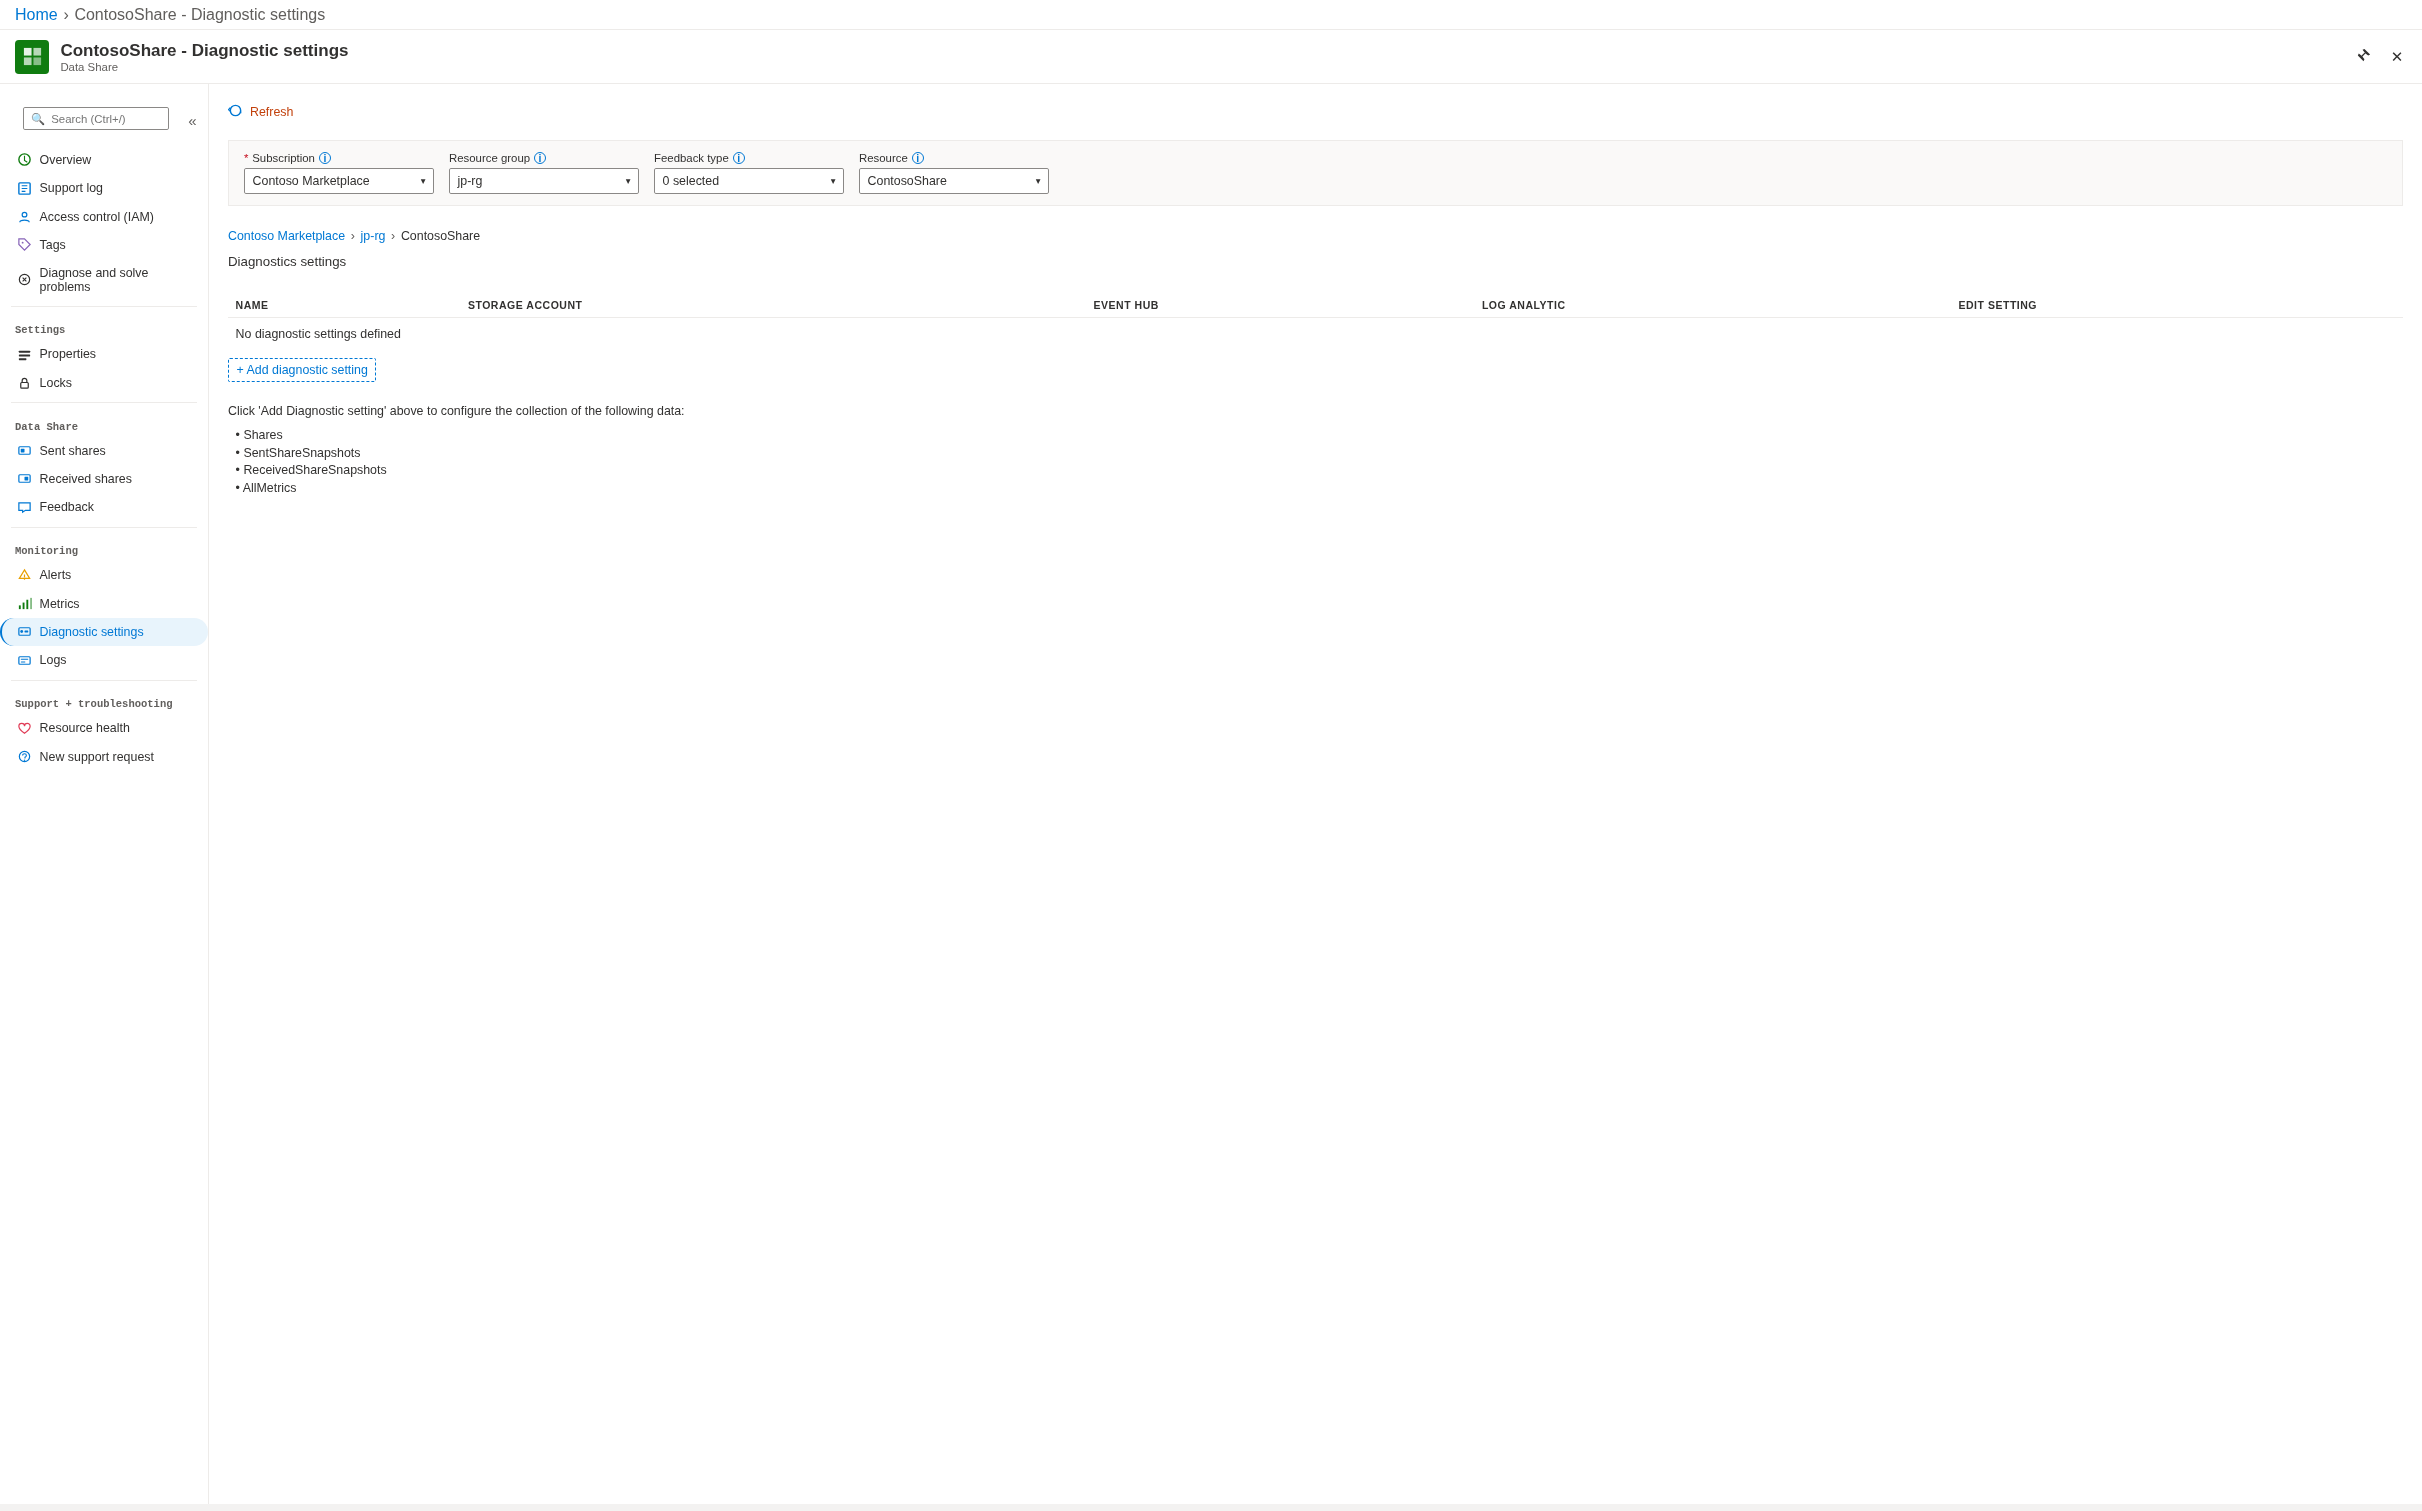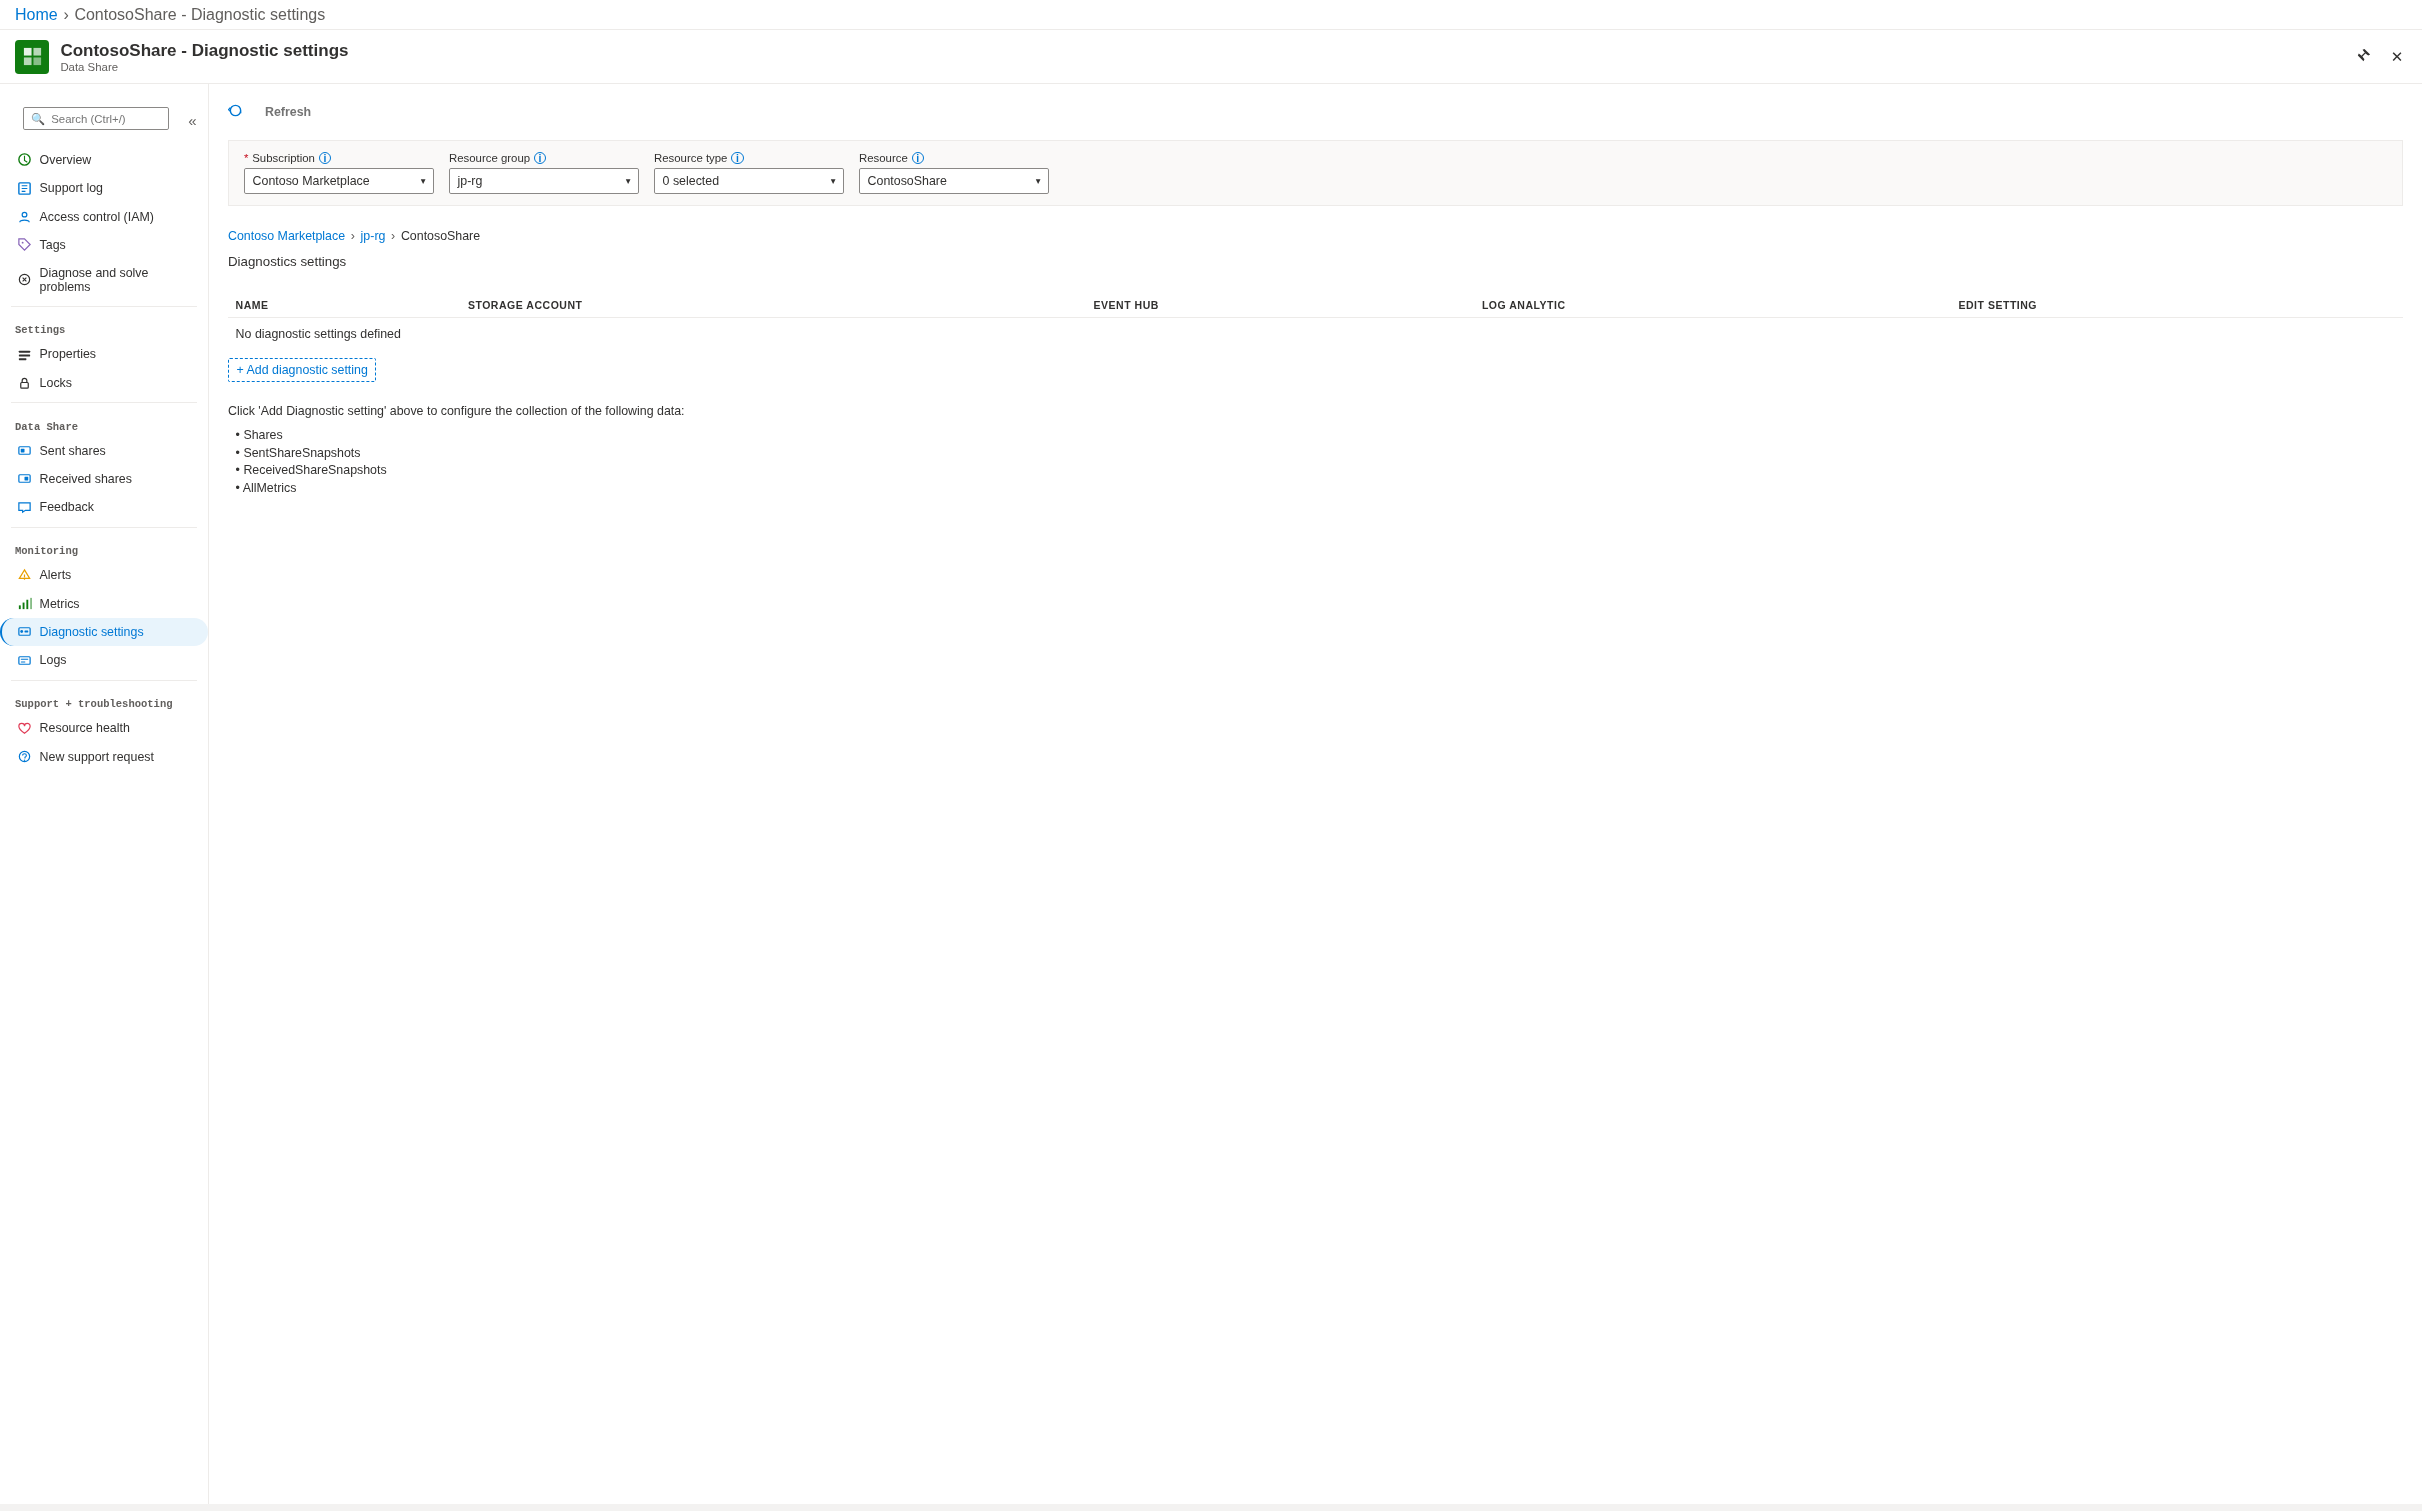--- a/index.html
+++ b/index.html
@@ -87,23 +87,23 @@
     }
     .sidebar-divider { border: none; border-top: 1px solid #edebe9; margin: 5.7px 11.4px; }
 
     
     .content { flex: 1; overflow-y: auto; background: #f3f2f1; }
     .content-inner { background: #fff; margin: 0; padding: 15px 19px; min-height: 100%; }
 
     
     .toolbar { display: flex; align-items: center; gap: 15px; margin-bottom: 15px; }
     .toolbar-btn {
-      display: flex; align-items: center; gap: 22px;
+      display: flex; align-items: center; gap: 7px;
       background: none; border: none; cursor: pointer;
-      color: #737373; font-size: 12.4px; padding: 3.8px 0; font-weight: bold;
+      color: #c2410c; font-size: 12.4px; padding: 3.8px 0;
     }
 
     
     .filter-row {
       display: flex; gap: 15px; align-items: flex-end;
       padding: 11.4px 15px;
       background: #faf9f8;
       border: 1px solid #edebe9;
       margin-bottom: 15px;
     }
@@ -409,21 +409,21 @@
             <span class="info-icon">i</span>
           </div>
           <div class="filter-select filter-select-wide">
             <span>jp-rg</span>
             <span class="chevron">▾</span>
           </div>
         </div>
 
         <div class="filter-group">
           <div class="filter-label">
-            <span>Resource type</span>
+            <span>Feedback type</span>
             <span class="info-icon">i</span>
           </div>
           <div class="filter-select filter-select-wide">
             <span>0 selected</span>
             <span class="chevron">▾</span>
           </div>
         </div>
 
         <div class="filter-group">
           <div class="filter-label">

